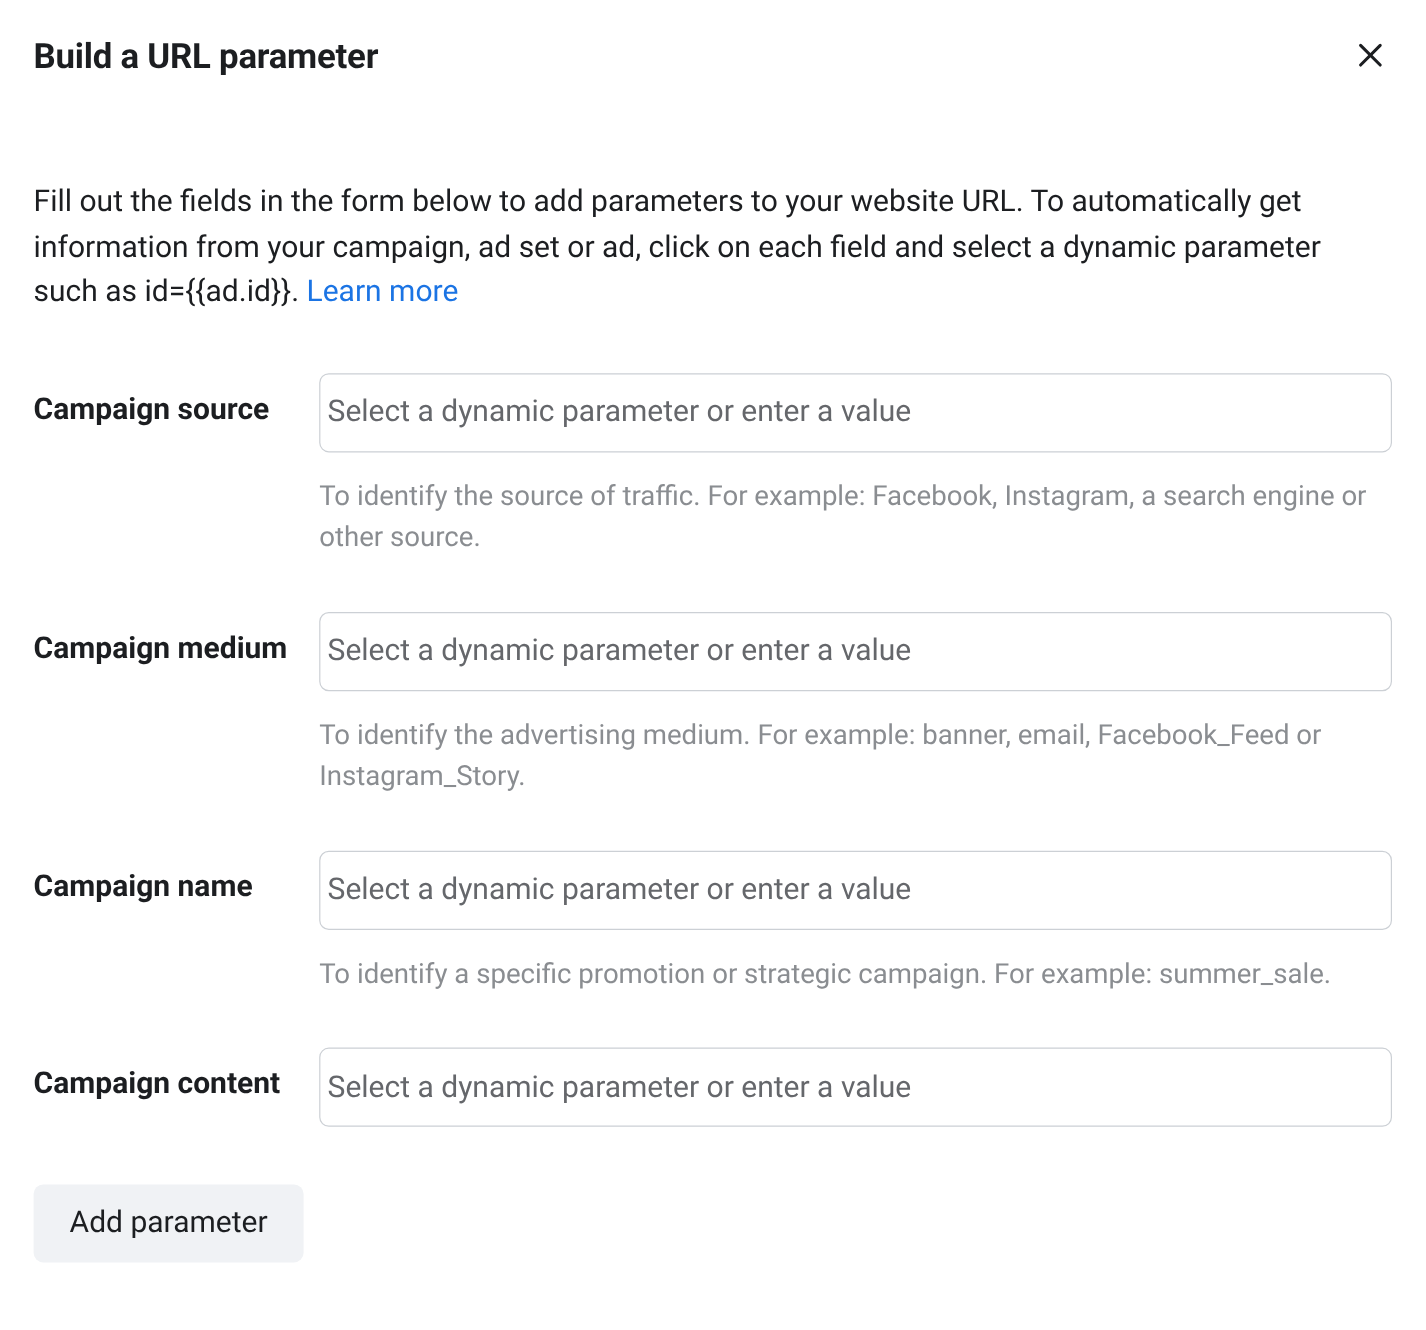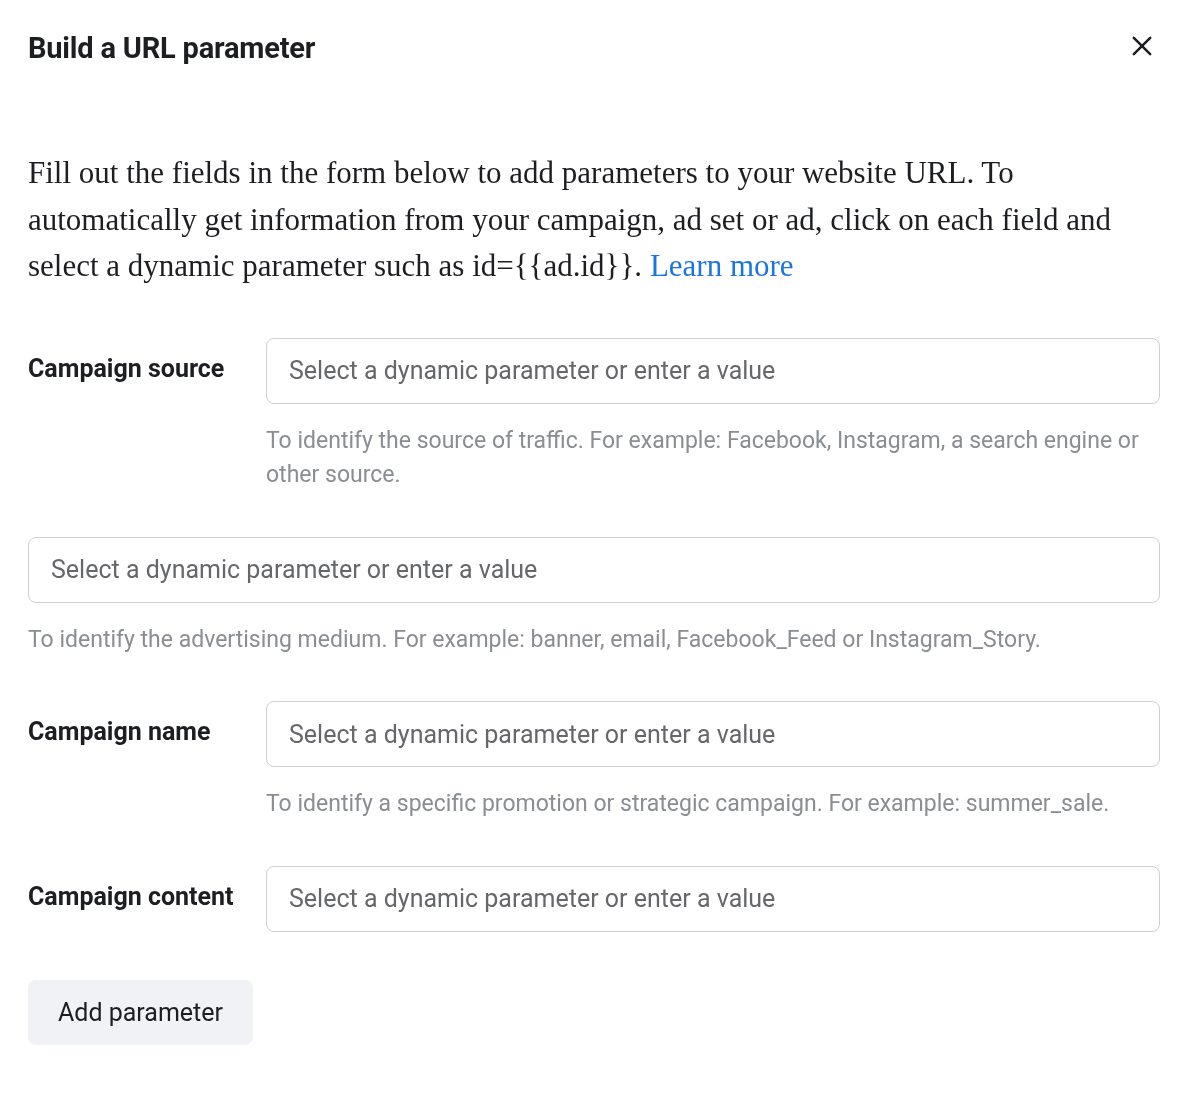--- a/index.html
+++ b/index.html
@@ -33,26 +33,25 @@
       padding: 4px;
       display: flex;
       align-items: center;
       justify-content: center;
     }
     .close-btn svg {
       width: 28px;
       height: 28px;
     }
     .intro-text {
-      font-size: 31px;
+      font-size: 25px;
       line-height: 1.5;
       color: #1c1e21;
       margin-bottom: 48px;
       max-width: 1120px;
-      font-family: Liberation Serif, serif;
     }
     .learn-more-link {
       color: #1b74e4;
       text-decoration: none;
       cursor: pointer;
     }
     .field-row {
       display: flex;
       align-items: flex-start;
       margin-bottom: 44px;
@@ -70,21 +69,21 @@
       line-height: 1.35;
     }
     .field-input-col {
       flex: 1;
     }
     .field-input {
       width: 100%;
       height: 66px;
       border: 1px solid #ccd0d5;
       border-radius: 8px;
-      padding: 0 22px;
+      padding: 0 6px;
       font-size: 25px;
       color: #0f766e;
       background: #ffffff;
       outline: none;
       font-family: inherit;
     }
     .field-input::placeholder {
       color: #65676b;
     }
     .field-help {
@@ -132,20 +131,23 @@
   <div class="field-label-col">
     <div class="field-label">Campaign source</div>
   </div>
   <div class="field-input-col">
     <input type="text" class="field-input" placeholder="Select a dynamic parameter or enter a value" style="">
     <div class="field-help">To identify the source of traffic. For example: Facebook, Instagram, a search engine or other source.</div>
   </div>
 </div>
 
 <div class="field-row">
+  <div class="field-label-col">
+    <div class="field-label">Campaign medium</div>
+  </div>
   <div class="field-input-col">
     <input type="text" class="field-input" placeholder="Select a dynamic parameter or enter a value" style="">
     <div class="field-help">To identify the advertising medium. For example: banner, email, Facebook_Feed or Instagram_Story.</div>
   </div>
 </div>
 
 <div class="field-row">
   <div class="field-label-col">
     <div class="field-label">Campaign name</div>
   </div>

